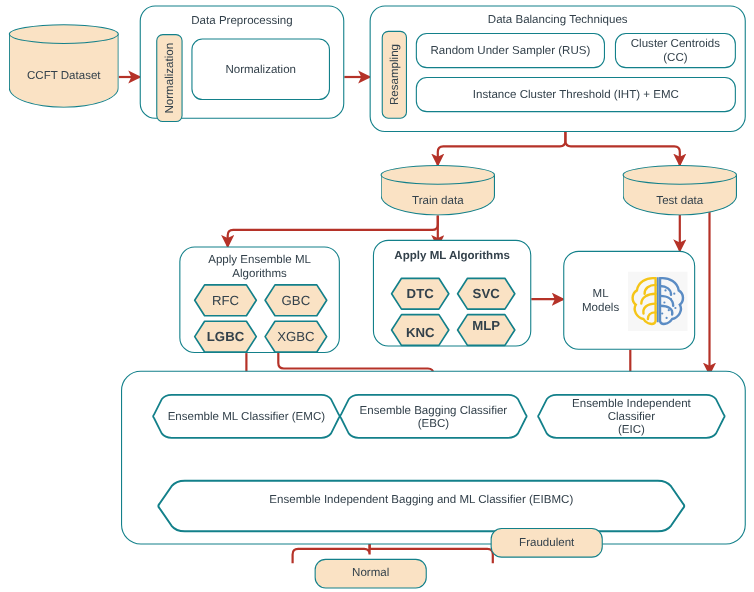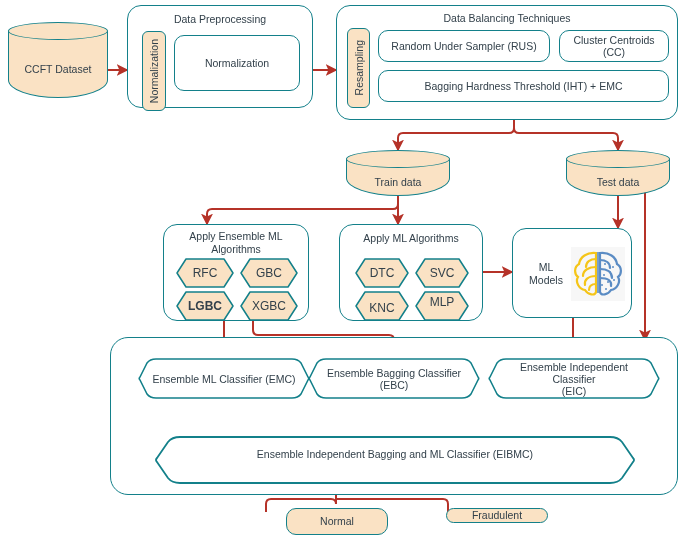--- a/index.html
+++ b/index.html
@@ -173,21 +173,21 @@
     <div class="rrect-xs fill-peach vchip" style="position:absolute; left:10px; top:22px; width:23px; height:80px; border:1.4px solid #13808a; border-radius:6px;">
       <span>Resampling</span>
     </div>
     <div class="rrect rrect-sm" style="position:absolute; left:41px; top:24px; width:172px; height:32px;">
       <div class="center-text">Random Under Sampler (RUS)</div>
     </div>
     <div class="rrect rrect-sm" style="position:absolute; left:222px; top:24px; width:110px; height:32px;">
       <div class="center-text">Cluster Centroids (CC)</div>
     </div>
     <div class="rrect rrect-sm" style="position:absolute; left:41px; top:64px; width:291px; height:32px;">
-      <div class="center-text">Bagging Hardness Threshold (IHT) + EMC</div>
+      <div class="center-text">Instance Cluster Threshold (IHT) + EMC</div>
     </div>
   </div>
 
   <div class="cyl" style="left:346px; top:150px; width:104px; height:46px;">
     <div class="cbody"></div>
     <div class="ctop"></div>
     <div class="ctxt">Train data</div>
   </div>
 
   <div class="cyl" style="left:566px; top:150px; width:104px; height:46px;">
@@ -218,21 +218,21 @@
       <div class="hextext">LGBC</div>
     </div>
     <div class="hexwrap hex-sm" style="left:76px; top:66px; width:58px; height:30px;">
       <svg width="58" height="30" viewBox="0 0 58 30">
           <polygon points="10,1 48,1 57,15 48,29 10,29 1,15" fill="#fae2c4" stroke="#13808a" stroke-width="1.5" stroke-linejoin="round"></polygon>
         </svg>
       <div class="hextext">XGBC</div>
     </div>
   </div>
 
-  <div class="node rrect" style="left:339px; top:224px; width:144px; height:97px;">
+  <div class="node rrect" style="left:339px; top:218px; width:144px; height:97px;font-weight:bold;">
     <div class="lbl" style="top:7px;">Apply ML Algorithms</div>
     <div class="hexwrap hex-sm" style="left:15px; top:33px; width:54px; height:30px;">
       <svg width="54" height="30" viewBox="0 0 54 30">
           <polygon points="10,1 44,1 53,15 44,29 10,29 1,15" fill="#fae2c4" stroke="#13808a" stroke-width="1.5" stroke-linejoin="round"></polygon>
         </svg>
       <div class="hextext">DTC</div>
     </div>
     <div class="hexwrap hex-sm" style="left:75px; top:33px; width:54px; height:30px;">
       <svg width="54" height="30" viewBox="0 0 54 30">
           <polygon points="10,1 44,1 53,15 44,29 10,29 1,15" fill="#fae2c4" stroke="#13808a" stroke-width="1.5" stroke-linejoin="round"></polygon>
@@ -305,27 +305,27 @@
   </div>
 
   <div class="hexwrap" style="left:488px; top:358px; width:172px; height:41px;">
     <svg width="172" height="41" viewBox="0 0 172 41">
       <path d="M18,1 L154,1 Q160,1 163,5 L170,19 Q171.5,20.5 170,22 L163,36 Q160,40 154,40 L18,40 Q12,40 9,36 L2,22 Q0.5,20.5 2,19 L9,5 Q12,1 18,1 Z" fill="#ffffff" stroke="#13808a" stroke-width="1.6" stroke-linejoin="round"></path>
     </svg>
     <div class="hextext" style="white-space:pre-line;">Ensemble Independent Classifier
 (EIC)</div>
   </div>
 
-  <div class="hexwrap" style="left:154px; top:436px; width:482px; height:35px;">
+  <div class="hexwrap" style="left:142px; top:436px; width:482px; height:35px;">
     <svg width="482" height="48" viewBox="0 0 482 48">
       <path d="M26,1 L456,1 Q464,1 468,6 L479,22 Q481,24 479,26 L468,42 Q464,47 456,47 L26,47 Q18,47 14,42 L3,26 Q1,24 3,22 L14,6 Q18,1 26,1 Z" fill="#ffffff" stroke="#13808a" stroke-width="1.8" stroke-linejoin="round"></path>
     </svg>
     <div class="hextext">Ensemble Independent Bagging and ML Classifier (EIBMC)</div>
   </div>
 
   <div class="node rrect rrect-sm fill-peach" style="left:286px; top:508px; width:102px; height:27px;">
     <div class="center-text">Normal</div>
   </div>
-  <div class="node rrect rrect-sm fill-peach" style="left:446px; top:508px; width:102px; height:15px;">
+  <div class="node rrect rrect-sm fill-peach" style="left:446px; top:480px; width:102px; height:27px;">
     <div class="center-text">Fraudulent</div>
   </div>
 
 </div>
 
 </body></html>

